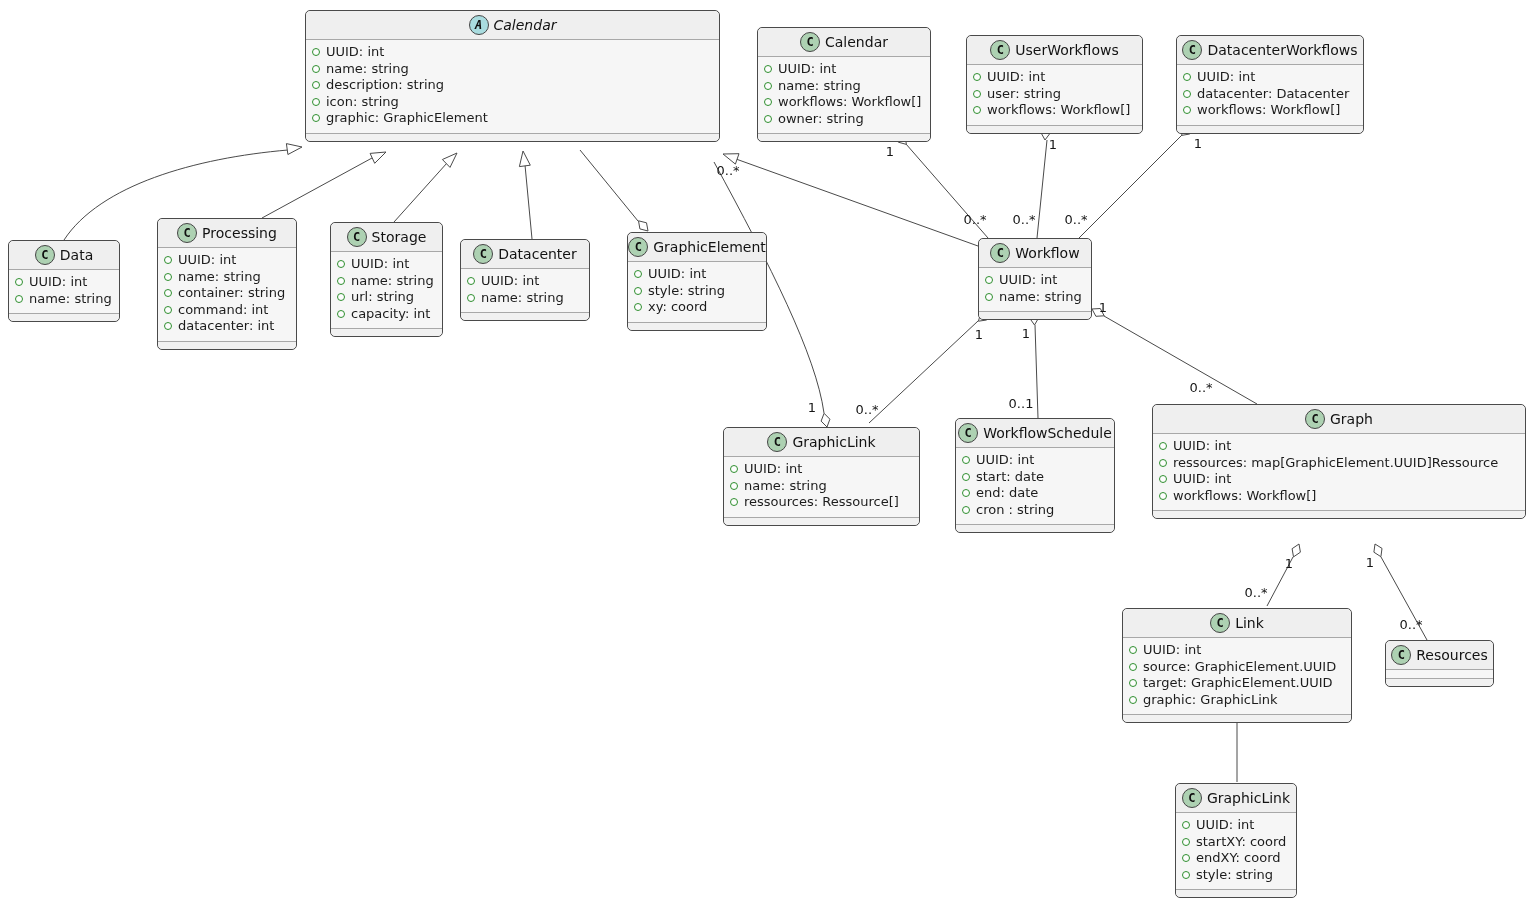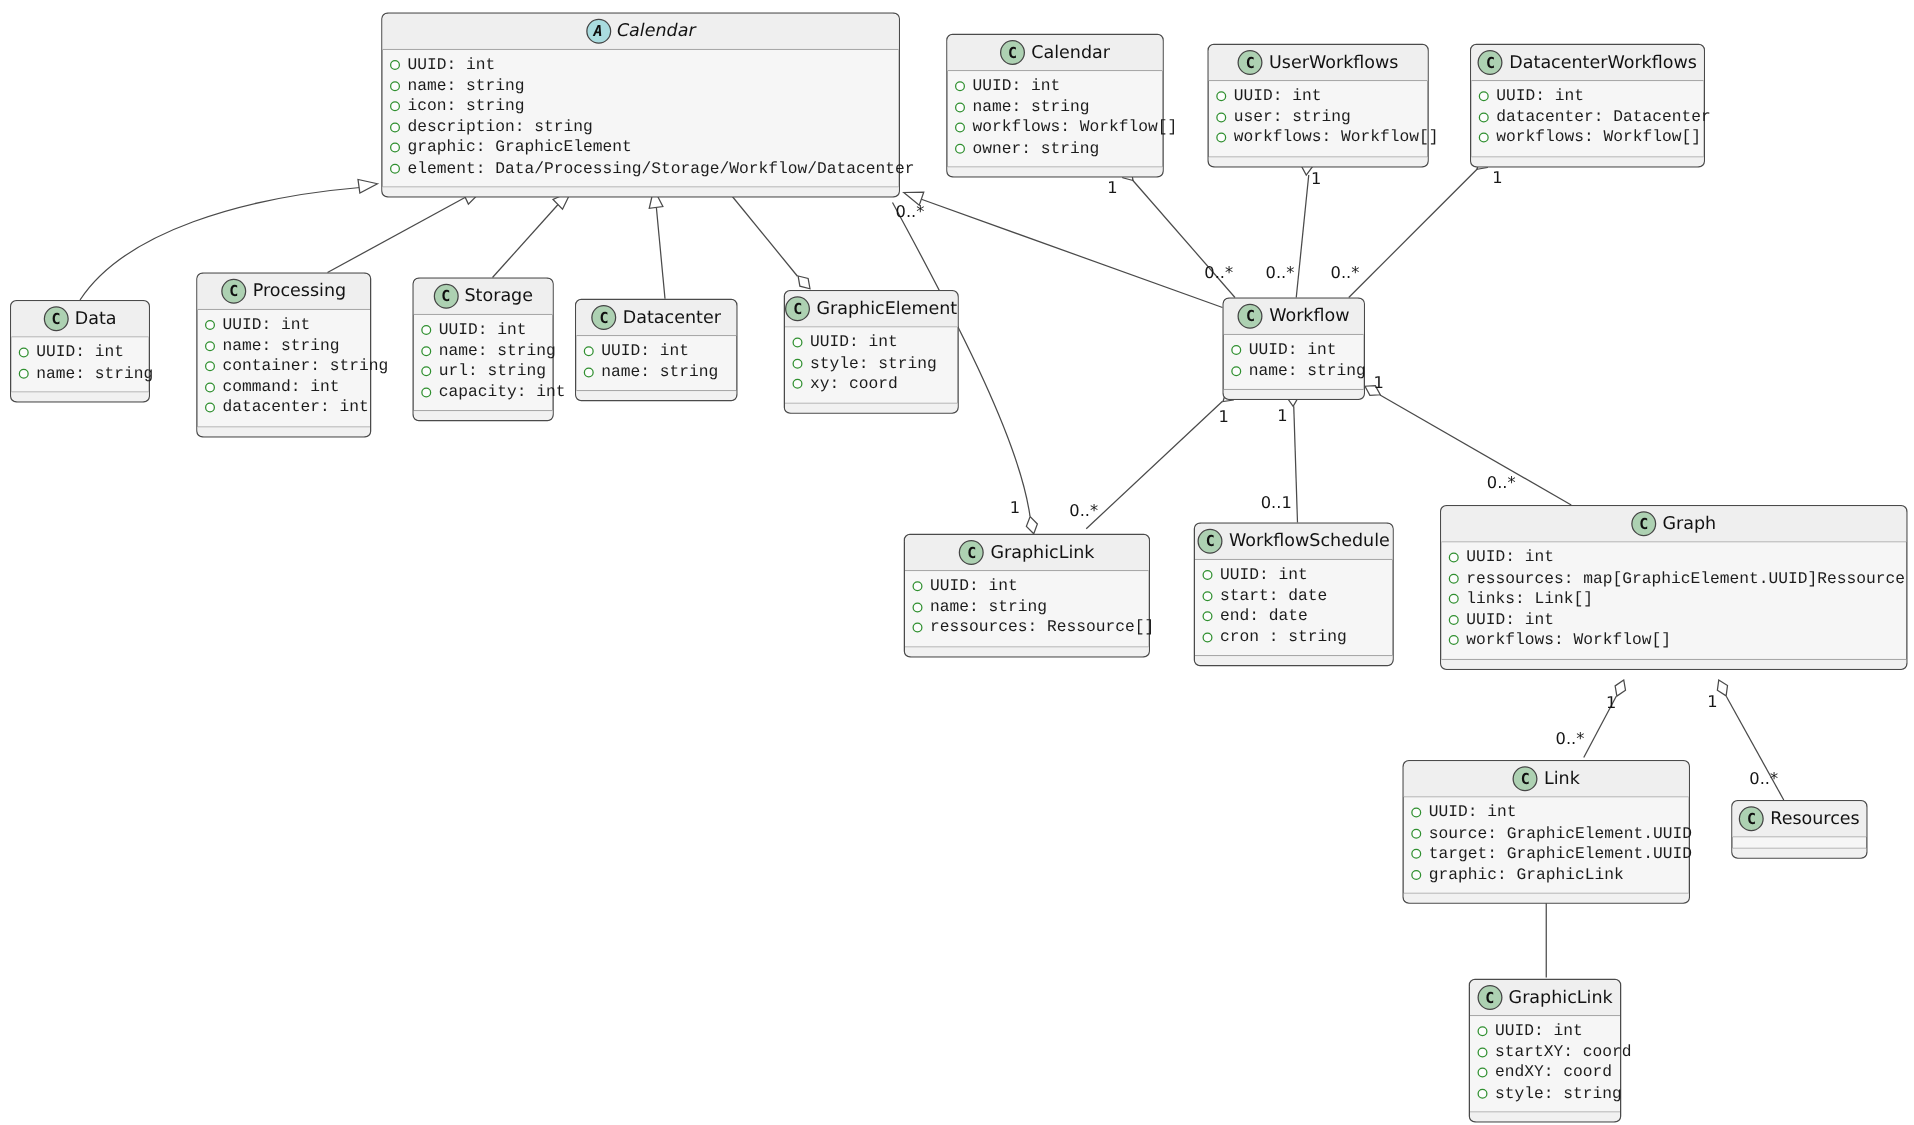--- a/index.html
+++ b/index.html
@@ -12,21 +12,21 @@
        background:#efefef;border-bottom:1px solid #a8a8a8;border-radius:5px 5px 0 0;
        font-size:14px;color:#121212;white-space:nowrap;overflow:hidden;}
   .badge{width:18px;height:18px;border-radius:50%;border:1px solid #454545;
          display:flex;align-items:center;justify-content:center;
          font-family:"DejaVu Sans Mono","Liberation Mono",monospace;
          font-weight:bold;font-size:12px;color:#101010;flex:0 0 auto;}
   .abstract .nm{font-style:italic;}
   .abstract .badge{font-style:italic;}
   .attrs{padding:4px 8px 6px 6px;font-size:13px;line-height:16.5px;color:#1c1c1c;}
   .attrs.empty{height:8px;padding:0;}
-  .attr{display:flex;align-items:center;gap:6px;white-space:nowrap;font-family:Liberation Mono, monospace;}
+  .attr{display:flex;align-items:center;gap:6px;white-space:nowrap;}
   .dot{width:6px;height:6px;border:1.5px solid #2f8f2f;border-radius:50%;flex:0 0 auto;background:#fdfdfd;}
   .ftr{height:7px;border-top:1px solid #a8a8a8;background:#f1f1f1;border-radius:0 0 5px 5px;}
   .mult{position:absolute;transform:translate(-50%,-50%);font-size:13px;color:#161616;white-space:nowrap;}
 </style>
 </head>
 <body>
 
 <div id="cv">
   <svg id="edges" xmlns="http://www.w3.org/2000/svg">
       <g>
@@ -120,34 +120,30 @@
         <div class="attr">
           <span class="dot" style="border-color: rgb(47, 143, 47);"></span>
           <span>UUID: int</span>
         </div>
         <div class="attr">
           <span class="dot" style="border-color: rgb(47, 143, 47);"></span>
           <span>name: string</span>
         </div>
         <div class="attr">
           <span class="dot" style="border-color: rgb(47, 143, 47);"></span>
+          <span>description: string</span>
+        </div>
+        <div class="attr">
+          <span class="dot" style="border-color: rgb(47, 143, 47);"></span>
           <span>icon: string</span>
         </div>
         <div class="attr">
           <span class="dot" style="border-color: rgb(47, 143, 47);"></span>
-          <span>description: string</span>
-        </div>
-        <div class="attr">
-          <span class="dot" style="border-color: rgb(47, 143, 47);"></span>
           <span>graphic: GraphicElement</span>
         </div>
-        <div class="attr">
-          <span class="dot" style="border-color: rgb(47, 143, 47);"></span>
-          <span>element: Data/Processing/Storage/Workflow/Datacenter</span>
-        </div>
       </div>
       <div class="ftr"></div>
     </div>
     <div class="uml" style="left: 757px; top: 27px; width: 174px;">
       <div class="hdr">
         <span class="badge" style="background: rgb(173, 209, 178);">C</span>
         <span class="nm">Calendar</span>
       </div>
       <div class="attrs">
         <div class="attr">
@@ -389,24 +385,20 @@
         <span class="nm">Graph</span>
       </div>
       <div class="attrs">
         <div class="attr">
           <span class="dot" style="border-color: rgb(47, 143, 47);"></span>
           <span>UUID: int</span>
         </div>
         <div class="attr">
           <span class="dot" style="border-color: rgb(47, 143, 47);"></span>
           <span>ressources: map[GraphicElement.UUID]Ressource</span>
-        </div>
-        <div class="attr">
-          <span class="dot" style="border-color: rgb(47, 143, 47);"></span>
-          <span>links: Link[]</span>
         </div>
         <div class="attr">
           <span class="dot" style="border-color: rgb(47, 143, 47);"></span>
           <span>UUID: int</span>
         </div>
         <div class="attr">
           <span class="dot" style="border-color: rgb(47, 143, 47);"></span>
           <span>workflows: Workflow[]</span>
         </div>
       </div>

